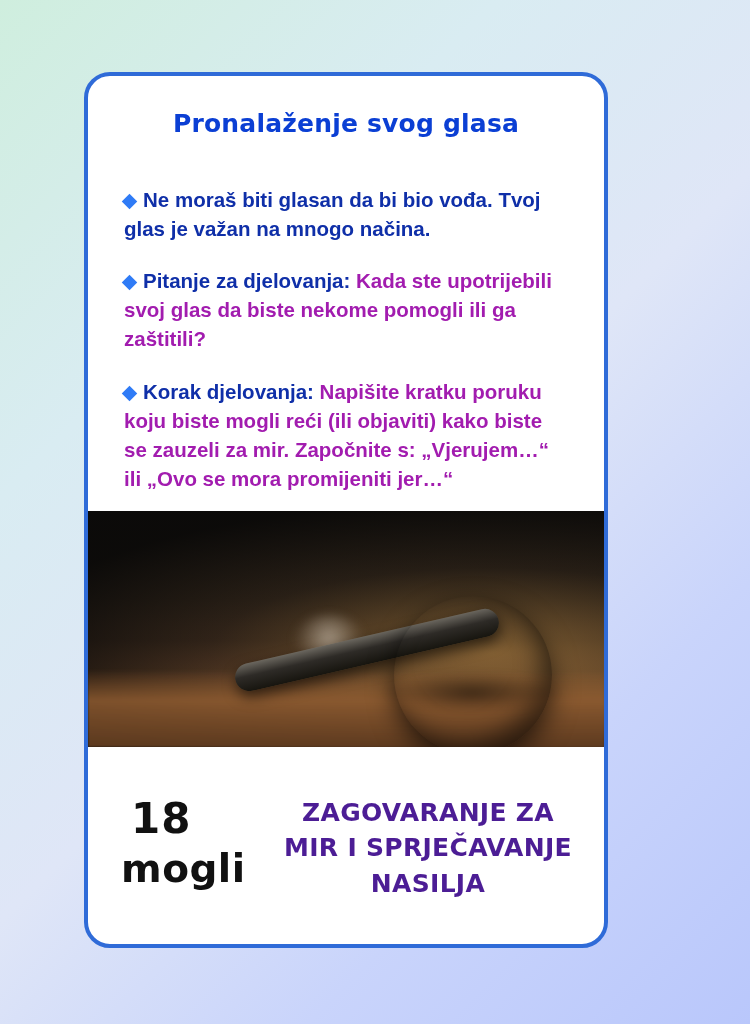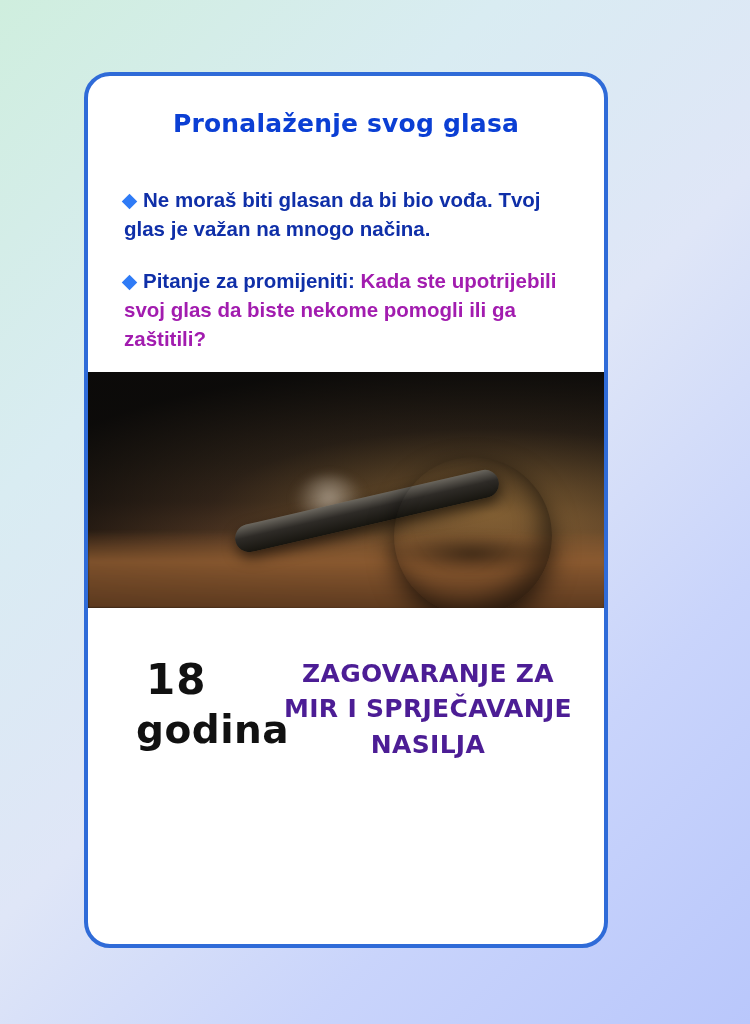--- a/index.html
+++ b/index.html
@@ -146,21 +146,21 @@
     filter: blur(4px);
   }
 
   .footer {
     flex: 1;
     position: relative;
   }
 
   .age-block {
     position: absolute;
-    left: 48px;
+    left: 33px;
     top: 46px;
     color: #111111;
     font-family: "DejaVu Sans", sans-serif;
     font-weight: bold;
     line-height: 1.25;
   }
   .age-number {
     font-size: 42px;
     letter-spacing: 1px;
     padding-left: 10px;
@@ -193,38 +193,41 @@
 
     <div class="card-title">Pronalaženje svog glasa</div>
 
     <div class="body-text">
 
       <div class="bullet-line">
         <span class="diamond"></span><span class="lead">Ne moraš biti glasan da bi bio vođa. Tvoj glas je važan na mnogo načina.</span><span class="rest"></span>
       </div>
 
       <div class="bullet-line">
-        <span class="diamond"></span><span class="lead">Pitanje za promijeniti:</span><span class="rest"> Kada ste upotrijebili svoj glas da biste nekome pomogli ili ga zaštitili?</span>
-      </div>
-
+        <span class="diamond"></span><span class="lead">Pitanje za djelovanja:</span><span class="rest"> Kada ste upotrijebili svoj glas da biste nekome pomogli ili ga zaštitili?</span>
+      </div>
+
+      <div class="bullet-line">
+        <span class="diamond"></span><span class="lead">Korak djelovanja:</span><span class="rest"> Napišite kratku poruku koju biste mogli reći (ili objaviti) kako biste se zauzeli za mir. Započnite s: „Vjerujem…“ ili „Ovo se mora promijeniti jer…“</span>
+      </div>
 
     </div>
 
     <div class="photo">
       <div class="bg-dark"></div>
       <div class="table-edge"></div>
       <div class="blur-light"></div>
       <div class="mic-handle"></div>
       <div class="mic-head-ring"></div>
       <div class="mic-head"></div>
     </div>
 
     <div class="footer">
       <div class="age-block">
         <div class="age-number">18</div>
-        <div class="age-word">godina</div>
+        <div class="age-word">mogli</div>
       </div>
       <div class="category">ZAGOVARANJE ZA MIR I SPRJEČAVANJE NASILJA</div>
     </div>
 
   </div>
 
 </div>
 
 </body></html>

